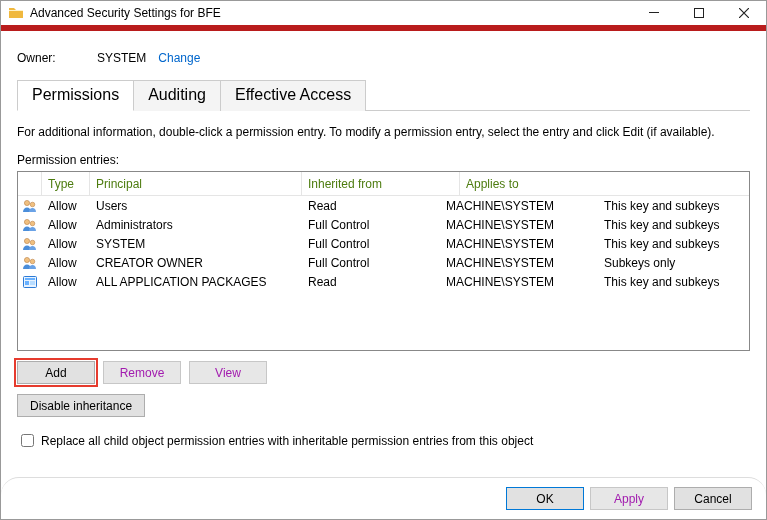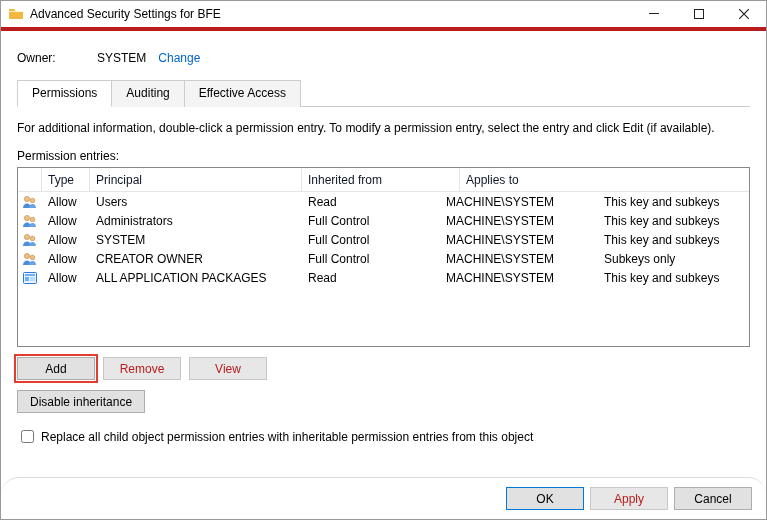--- a/index.html
+++ b/index.html
@@ -13,21 +13,21 @@
     height: 520px;
     border: 1px solid #999;
     display: flex;
     flex-direction: column;
   }
   .titlebar {
     height: 30px;
     display: flex;
     align-items: center;
     padding: 0 0 0 7px;
-    border-bottom: 4px solid #b91c1c;
+    border-bottom: 6px solid #b91c1c;
     background: #fff;
   }
   .titlebar .icon {
     width: 16px; height: 16px;
     display: inline-flex;
     margin-right: 6px;
   }
   .titlebar .title { flex: 1; font-size: 12px; }
   .win-btn {
     width: 45px; height: 29px;
@@ -48,21 +48,21 @@
   .link { color: #0066cc; cursor: pointer; }
   .tabs {
     display: flex;
     position: relative;
   }
   .tab {
     padding: 5px 14px 6px 14px;
     border: 1px solid #ccc;
     border-bottom: none;
     background: #f4f4f4;
-    font-size: 12px;
+    font-size: 16px;
     margin-right: -1px;
     position: relative;
     top: 1px;
   }
   .tab.active {
     background: #fff;
     z-index: 2;
     border-bottom: 1px solid #fff;
   }
   .tab-panel {
@@ -79,21 +79,21 @@
     height: 180px;
     overflow: hidden;
     background: #fff;
   }
   .grid-header {
     display: flex;
     border-bottom: 1px solid #e5e5e5;
     background: #fff;
     height: 24px;
     align-items: center;
-    color: #0f172a;
+    color: #4d7c0f;
     font-weight: 400;
   }
   .grid-header > div {
     padding: 0 6px;
     border-right: 1px solid #e5e5e5;
     white-space: nowrap;
     overflow: hidden;
     font-size: 12px;
     height: 100%;
     display: flex;
@@ -128,21 +128,21 @@
     min-width: 78px;
     height: 23px;
     border: 1px solid #adadad;
     background: #e1e1e1;
     font-family: inherit;
     font-size: 12px;
     padding: 0 10px;
     cursor: pointer;
   }
   .btn.disabled {
-    color: #b91c1c;
+    color: #a21caf;
     background: #e7e7e7;
     border-color: #c7c7c7;
     cursor: default;
   }
   .btn.highlight {
     outline: 2px solid #e63b2e;
     outline-offset: 1px;
   }
   .disable-row { margin-top: 10px; }
   .checkbox-row { margin-top: 14px; display: flex; align-items: center; gap: 4px; }

